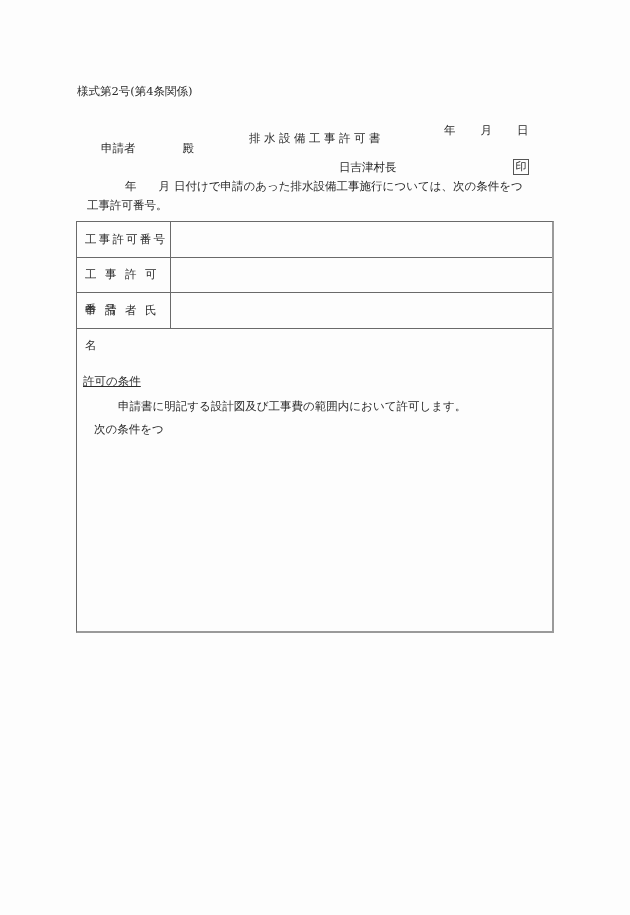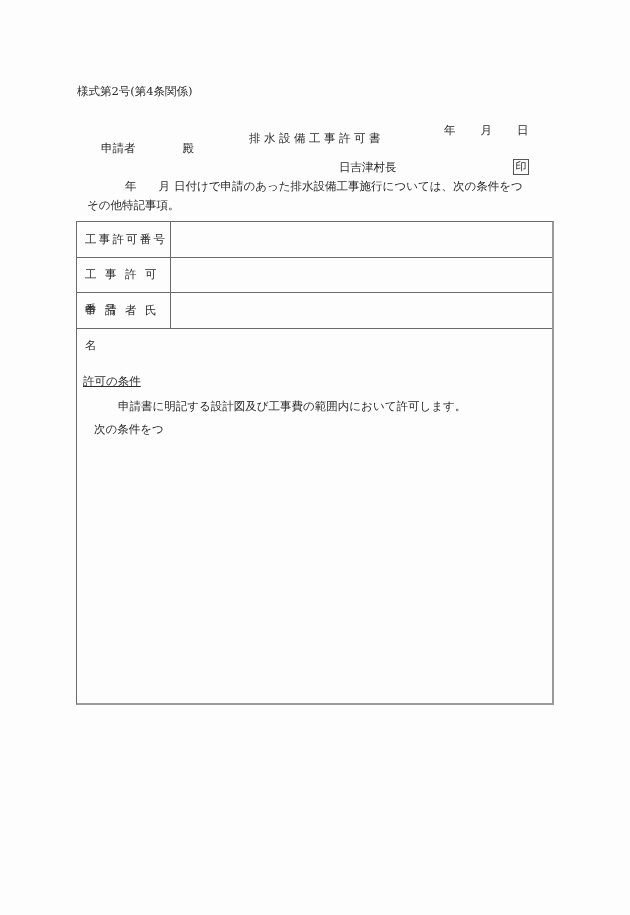--- a/index.html
+++ b/index.html
@@ -37,21 +37,21 @@
     }
     .body-line1 { left: 125px; top: 179px; }
     .body-line1 .mo { margin-left: 22px; }
     .body-line1 .rest { margin-left: 4px; }
     .body-line2 { left: 87px; top: 198px; }
 
     .permit-table {
       position: absolute;
       left: 76px; top: 221px;
       width: 478px;
-      height: 484px;
+      height: 412px;
       border: 1px solid #6a6a6a;
       border-right: 2px solid #9a9a9a;
       border-bottom: 2px solid #9a9a9a;
       box-sizing: border-box;
       text-decoration: underline;
     }
     .row {
       position: absolute;
       left: 0; right: 0;
       height: 35px;
@@ -103,21 +103,21 @@
 <div class="abs applicant-line">
   <span>申請者</span><span class="dono">殿</span>
 </div>
 
 <div class="abs issuer-line">日吉津村長</div>
 <div class="seal">印</div>
 
 <div class="abs body-line1">
   <span>年</span><span class="mo">月</span><span class="rest">日付けで申請のあった排水設備工事施行については、次の条件をつ</span>
 </div>
-<div class="abs body-line2">その他特記事項。</div>
+<div class="abs body-line2">工事許可番号。</div>
 
 <div class="permit-table">
   <div class="row" style="top:0;">
     <div class="label">工事許可番号</div>
   </div>
   <div class="row" style="top:35px;">
     <div class="label wide">工事許可番号</div>
     <div class="value"></div>
   </div>
   <div class="row" style="top:71px;">

